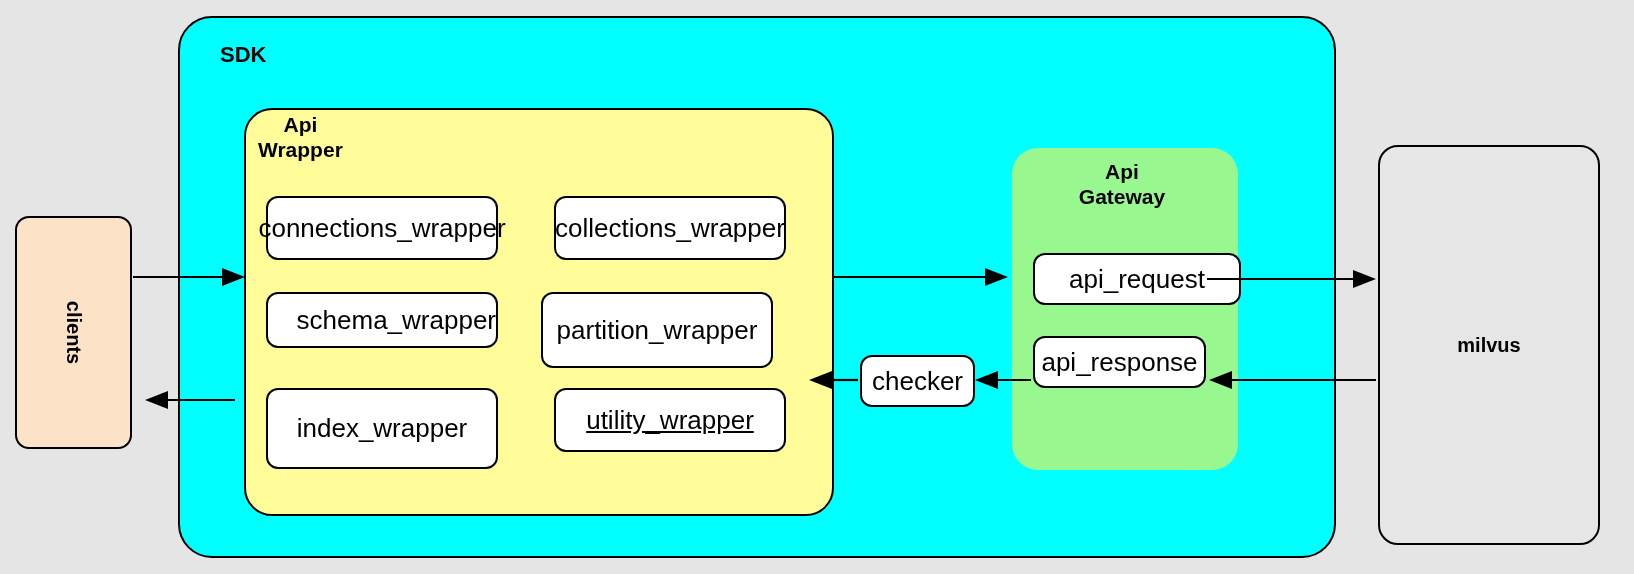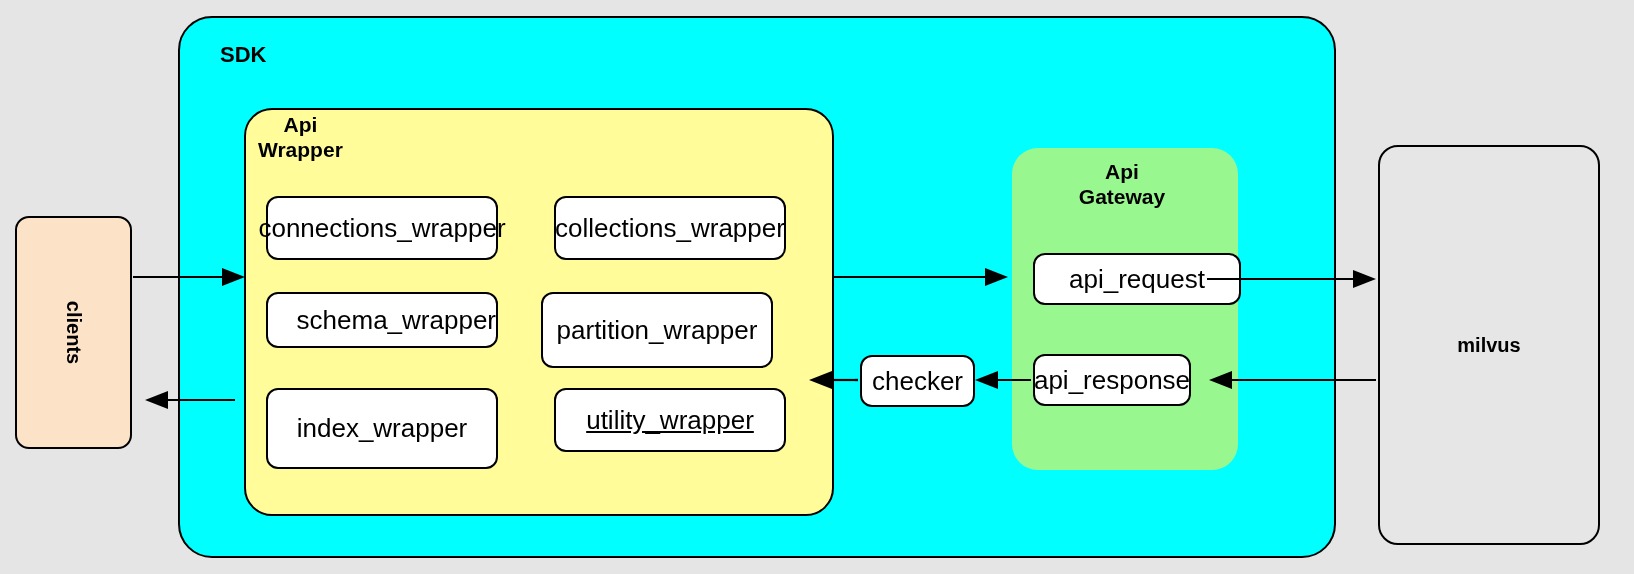--- a/index.html
+++ b/index.html
@@ -176,21 +176,21 @@
   </div>
 
   <div class="box leaf-box" style="left:860px; top:355px; width:115px; height:52px;">
     <span class="leaf-label">checker</span>
   </div>
 
   <div class="box leaf-box" style="left:1033px; top:253px; width:208px; height:52px;">
     <span class="leaf-label">api_request</span>
   </div>
 
-  <div class="box leaf-box" style="left:1033px; top:354px; width:158px; height:52px;">
+  <div class="box leaf-box" style="left:1033px; top:336px; width:173px; height:52px;">
     <span class="leaf-label">api_response</span>
   </div>
 
   <div class="box clients-box">
     <span class="rotated-label">clients</span>
   </div>
 
   <div class="box milvus-box">
     <span class="plain-bold-label">milvus</span>
   </div>

